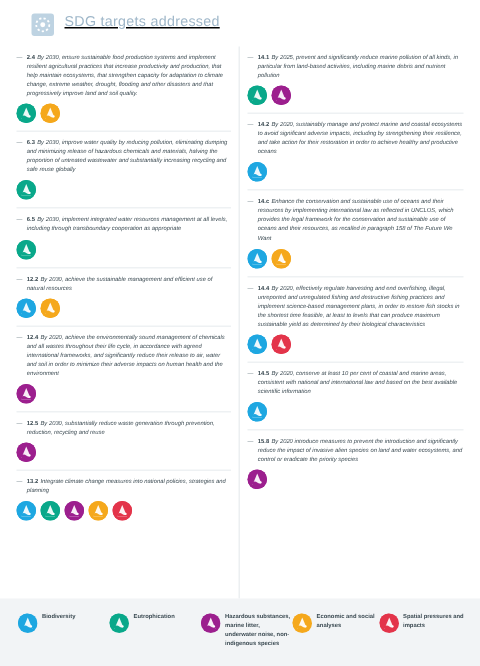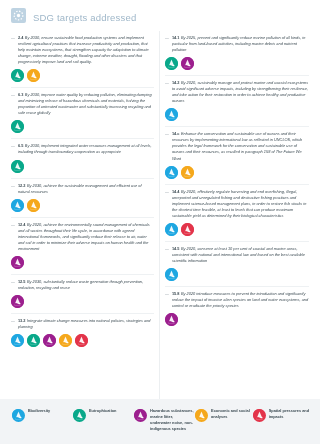--- a/index.html
+++ b/index.html
@@ -6,24 +6,25 @@
   html, body {
     width: 320px; height: 444px;
     background: #ffffff;
     font-family: "Liberation Sans", sans-serif;
     overflow: hidden;
   }
   .page { position: relative; width: 320px; height: 444px; background: #ffffff; }
 
   
   .header {
-    display: flex; align-items: flex-end;
+    display: flex; align-items: flex-start;
     gap: 7px;
-    padding: 9px 0 8px 11px;
+    padding: 9px 0 8px 21px;
     height: 31px;
+    text-decoration: underline;
   }
   .hdr-icon {
     width: 15px; height: 15px;
     background: #bed3e2;
     border-radius: 2px;
     display: flex; align-items: center; justify-content: center;
     flex: none;
   }
   .hdr-icon svg { display: block; }
   .hdr-title {

